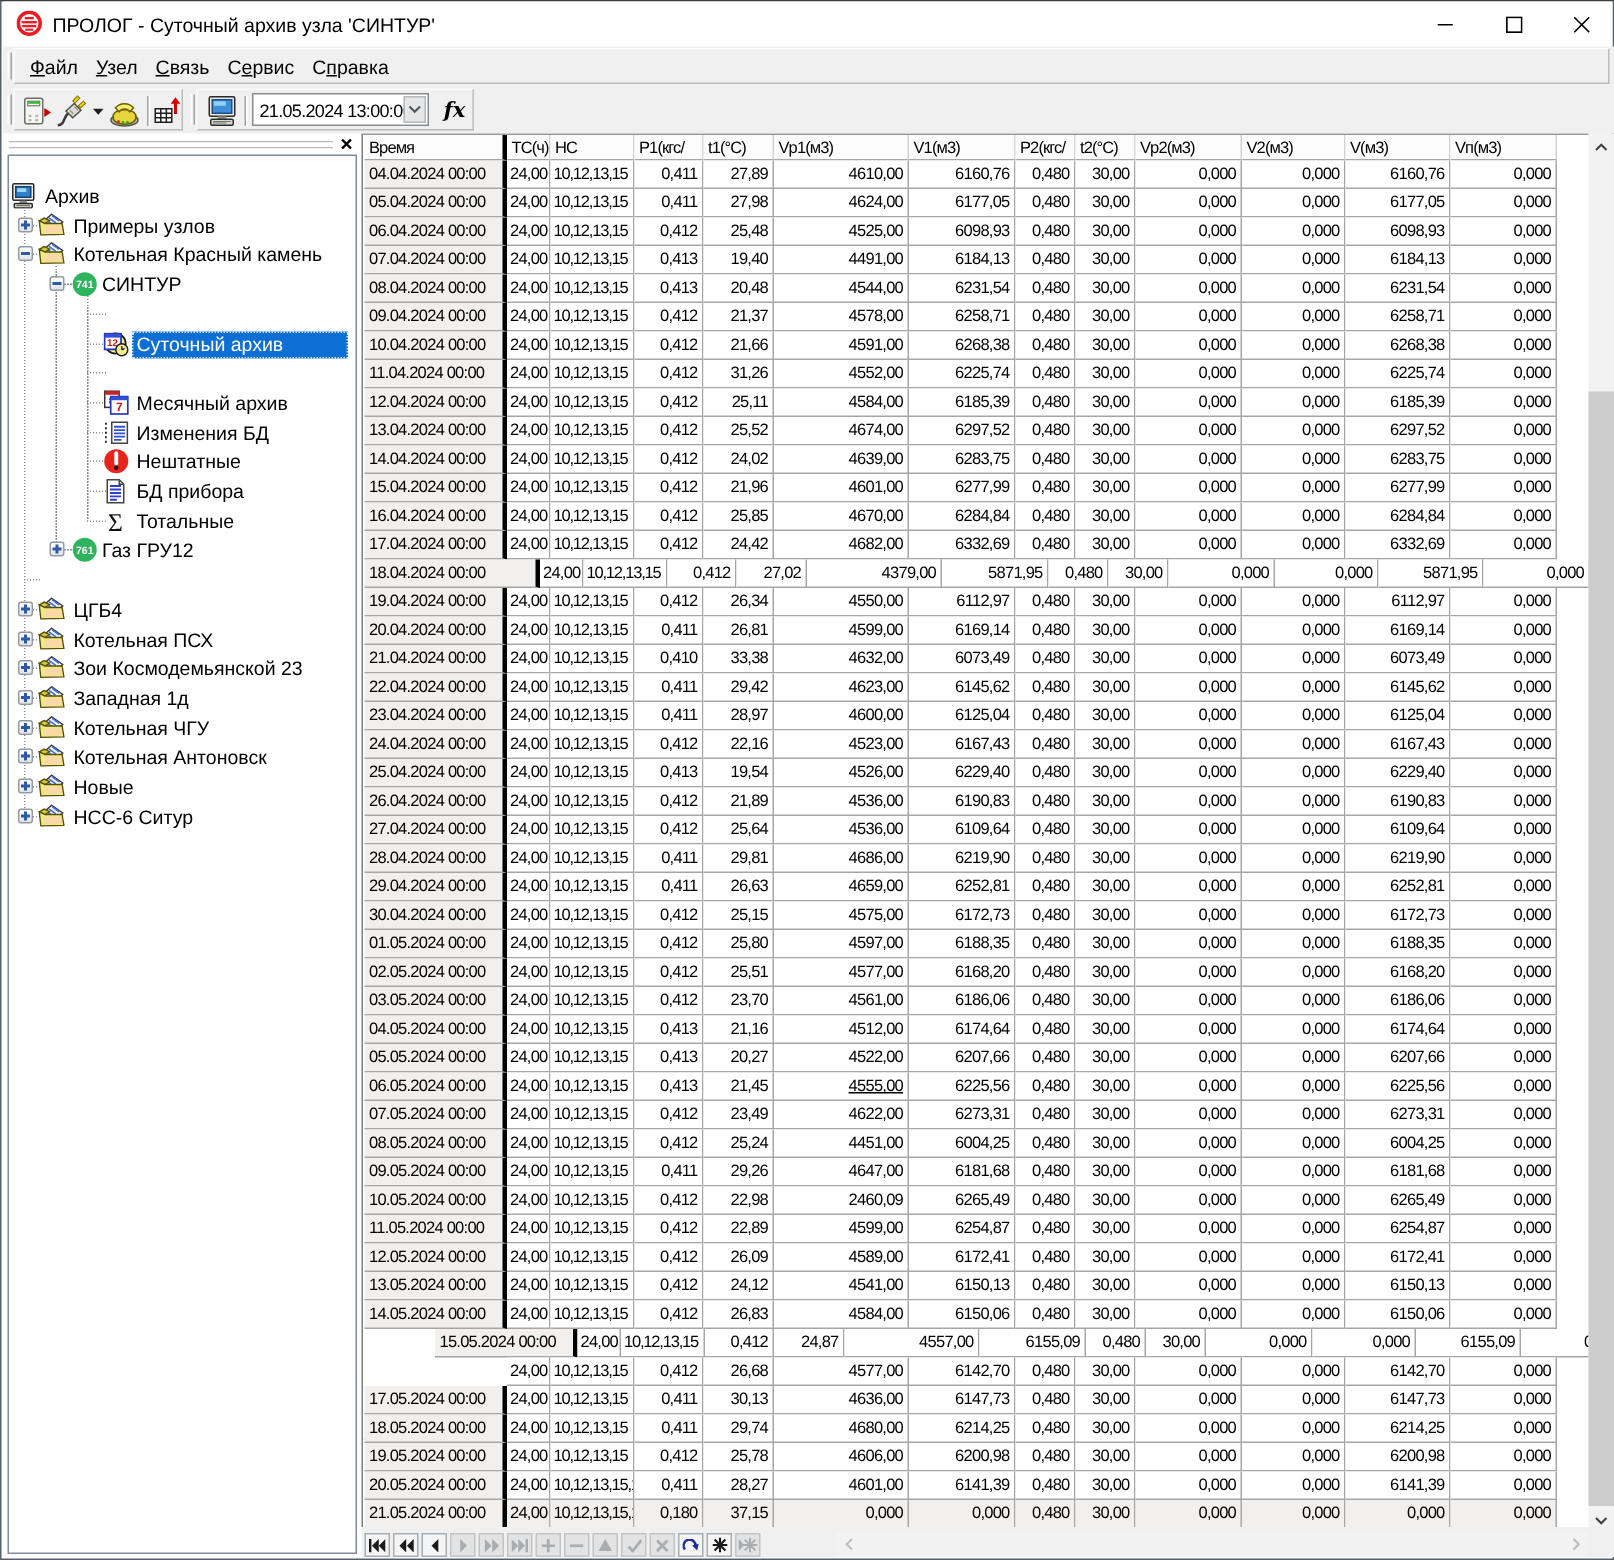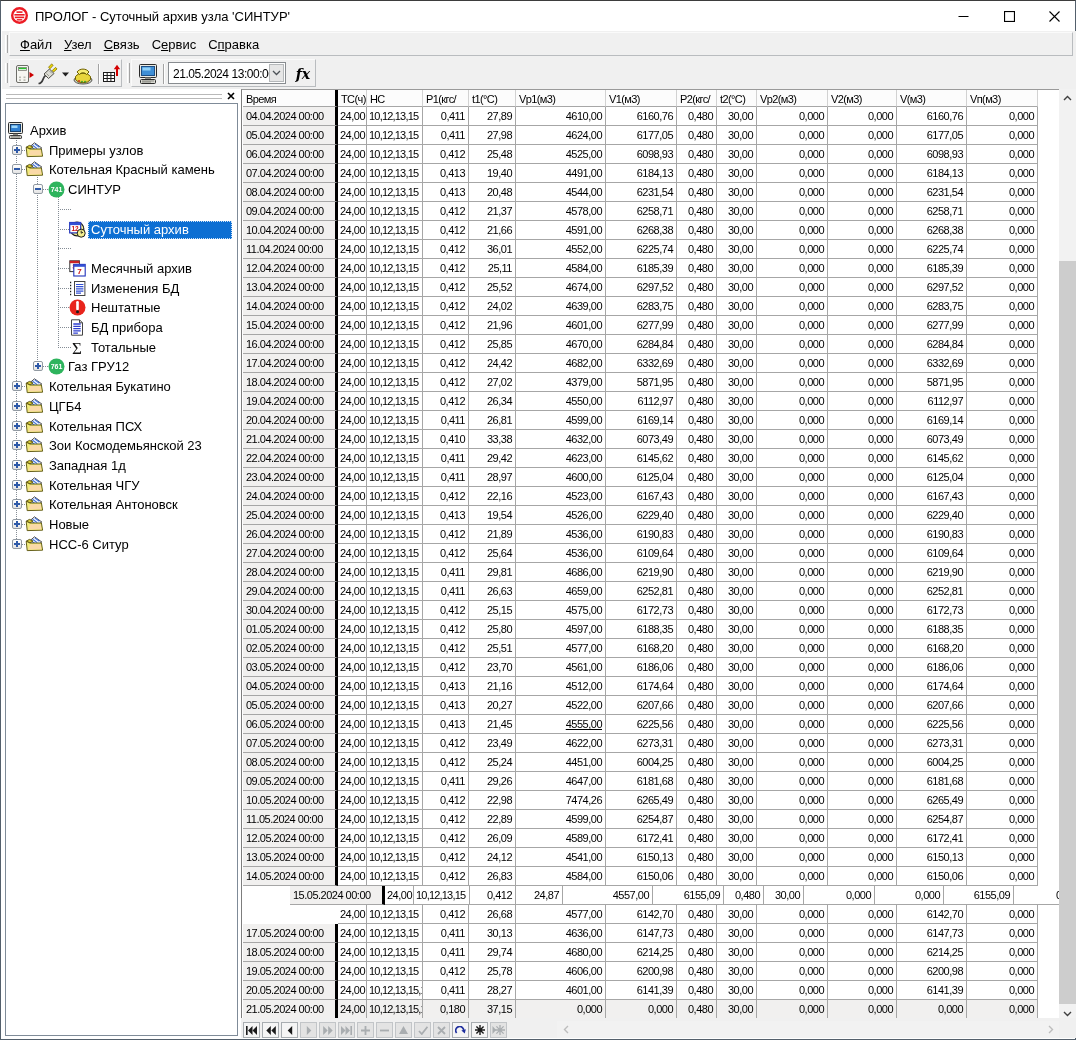--- a/index.html
+++ b/index.html
@@ -316,31 +316,20 @@
           <div class="hstub" style="left: 31px; top: 262.4px; width: 13px;"></div>
           <div class="titem" style="top: 252.4px; left: 0px; width: 231px;">
             <div class="expander plus" style="left: 27px;"></div>
             <span class="ticon" style="left: 42px;"><svg width="17" height="17" viewBox="0 0 17 17">
                 <circle cx="8.5" cy="8.5" r="8" fill="#2eb45d"></circle>
                 <text x="8.5" y="11.3" font-size="7" font-weight="bold" fill="#ffffff" text-anchor="middle" font-family="Liberation Sans, sans-serif">761</text>
               </svg></span>
             <span class="tlabel" style="left: 59px;">Газ ГРУ12</span>
           </div>
           <div class="hstub" style="left: 10px; top: 282.1px; width: 11px;"></div>
-          <div class="titem" style="top: 272.1px; left: 0px; width: 231px;">
-            <div class="expander plus" style="left: 6px;"></div>
-            <span class="ticon" style="left: 19px;"><svg width="19" height="16" viewBox="0 0 19 16">
-                <path d="M9.5,0.8 L16.8,6 L10,11 L3.4,6 Z" fill="#f4f7ff" stroke="#3b3b3b" stroke-width="0.9"></path>
-                <path d="M7.6,3.2 l4.6,3.4 M9.8,1.9 l4.6,3.4 M5.8,4.6 l4.6,3.4" stroke="#3f6fd8" stroke-width="1.1"></path>
-                <path d="M1.2,5.2 L4.4,3.4 L8,5 L5,7 Z" fill="#d6c937" stroke="#57500a" stroke-width="0.9"></path>
-                <path d="M1.2,5.2 L5,7 L16.4,7 L17.6,14.2 L2.2,14.6 Z" fill="#f1ea7c" stroke="#57500a" stroke-width="0.9"></path>
-                <path d="M5.4,8.3 L15.6,8.3 L16.4,13.2 L3.6,13.5 Z" fill="#fad9a8"></path>
-              </svg></span>
-            <span class="tlabel" style="left: 40px;">Котельная Букатино</span>
-          </div>
           <div class="hstub" style="left: 10px; top: 301.8px; width: 11px;"></div>
           <div class="titem" style="top: 291.8px; left: 0px; width: 231px;">
             <div class="expander plus" style="left: 6px;"></div>
             <span class="ticon" style="left: 19px;"><svg width="19" height="16" viewBox="0 0 19 16">
                 <path d="M9.5,0.8 L16.8,6 L10,11 L3.4,6 Z" fill="#f4f7ff" stroke="#3b3b3b" stroke-width="0.9"></path>
                 <path d="M7.6,3.2 l4.6,3.4 M9.8,1.9 l4.6,3.4 M5.8,4.6 l4.6,3.4" stroke="#3f6fd8" stroke-width="1.1"></path>
                 <path d="M1.2,5.2 L4.4,3.4 L8,5 L5,7 Z" fill="#d6c937" stroke="#57500a" stroke-width="0.9"></path>
                 <path d="M1.2,5.2 L5,7 L16.4,7 L17.6,14.2 L2.2,14.6 Z" fill="#f1ea7c" stroke="#57500a" stroke-width="0.9"></path>
                 <path d="M5.4,8.3 L15.6,8.3 L16.4,13.2 L3.6,13.5 Z" fill="#fad9a8"></path>
               </svg></span>
@@ -553,21 +542,21 @@
         <div class="gcell num" style="width: 71px;">0,000</div>
         <div class="gcell num" style="width: 69px;">0,000</div>
         <div class="gcell num" style="width: 70px;">6268,38</div>
         <div class="gcell num" style="width: 71px;">0,000</div>
       </div>
       <div class="grow" style="top: 150px; height: 19px;">
         <div class="gcell fixedcol" style="width: 95px;">11.04.2024 00:00</div>
         <div class="gcell num" style="width: 29px;">24,00</div>
         <div class="gcell ns" style="width: 56px;">10,12,13,15</div>
         <div class="gcell num" style="width: 46px;">0,412</div>
-        <div class="gcell num" style="width: 47px;">36,01</div>
+        <div class="gcell num" style="width: 47px;">31,26</div>
         <div class="gcell num" style="width: 90px;">4552,00</div>
         <div class="gcell num" style="width: 71px;">6225,74</div>
         <div class="gcell num" style="width: 40px;">0,480</div>
         <div class="gcell num" style="width: 40px;">30,00</div>
         <div class="gcell num" style="width: 71px;">0,000</div>
         <div class="gcell num" style="width: 69px;">0,000</div>
         <div class="gcell num" style="width: 70px;">6225,74</div>
         <div class="gcell num" style="width: 71px;">0,000</div>
       </div>
       <div class="grow" style="top: 169px; height: 19px;">
@@ -654,21 +643,21 @@
         <div class="gcell num" style="width: 90px;">4682,00</div>
         <div class="gcell num" style="width: 71px;">6332,69</div>
         <div class="gcell num" style="width: 40px;">0,480</div>
         <div class="gcell num" style="width: 40px;">30,00</div>
         <div class="gcell num" style="width: 71px;">0,000</div>
         <div class="gcell num" style="width: 69px;">0,000</div>
         <div class="gcell num" style="width: 70px;">6332,69</div>
         <div class="gcell num" style="width: 71px;">0,000</div>
       </div>
       <div class="grow" style="top: 283px; height: 19px;">
-        <div class="gcell fixedcol" style="width: 95px;">18.04.2024 00:00</div>
+        <div class="gcell fixedcol" style="width: 117px;">18.04.2024 00:00</div>
         <div class="gcell num" style="width: 29px;">24,00</div>
         <div class="gcell ns" style="width: 56px;">10,12,13,15</div>
         <div class="gcell num" style="width: 46px;">0,412</div>
         <div class="gcell num" style="width: 47px;">27,02</div>
         <div class="gcell num" style="width: 90px;">4379,00</div>
         <div class="gcell num" style="width: 71px;">5871,95</div>
         <div class="gcell num" style="width: 40px;">0,480</div>
         <div class="gcell num" style="width: 40px;">30,00</div>
         <div class="gcell num" style="width: 71px;">0,000</div>
         <div class="gcell num" style="width: 69px;">0,000</div>
@@ -989,21 +978,21 @@
         <div class="gcell num" style="width: 69px;">0,000</div>
         <div class="gcell num" style="width: 70px;">6181,68</div>
         <div class="gcell num" style="width: 71px;">0,000</div>
       </div>
       <div class="grow" style="top: 701px; height: 19px;">
         <div class="gcell fixedcol" style="width: 95px;">10.05.2024 00:00</div>
         <div class="gcell num" style="width: 29px;">24,00</div>
         <div class="gcell ns" style="width: 56px;">10,12,13,15</div>
         <div class="gcell num" style="width: 46px;">0,412</div>
         <div class="gcell num" style="width: 47px;">22,98</div>
-        <div class="gcell num" style="width: 90px;">7474,26</div>
+        <div class="gcell num" style="width: 90px;">2460,09</div>
         <div class="gcell num" style="width: 71px;">6265,49</div>
         <div class="gcell num" style="width: 40px;">0,480</div>
         <div class="gcell num" style="width: 40px;">30,00</div>
         <div class="gcell num" style="width: 71px;">0,000</div>
         <div class="gcell num" style="width: 69px;">0,000</div>
         <div class="gcell num" style="width: 70px;">6265,49</div>
         <div class="gcell num" style="width: 71px;">0,000</div>
       </div>
       <div class="grow" style="top: 720px; height: 19px;">
         <div class="gcell fixedcol" style="width: 95px;">11.05.2024 00:00</div>

